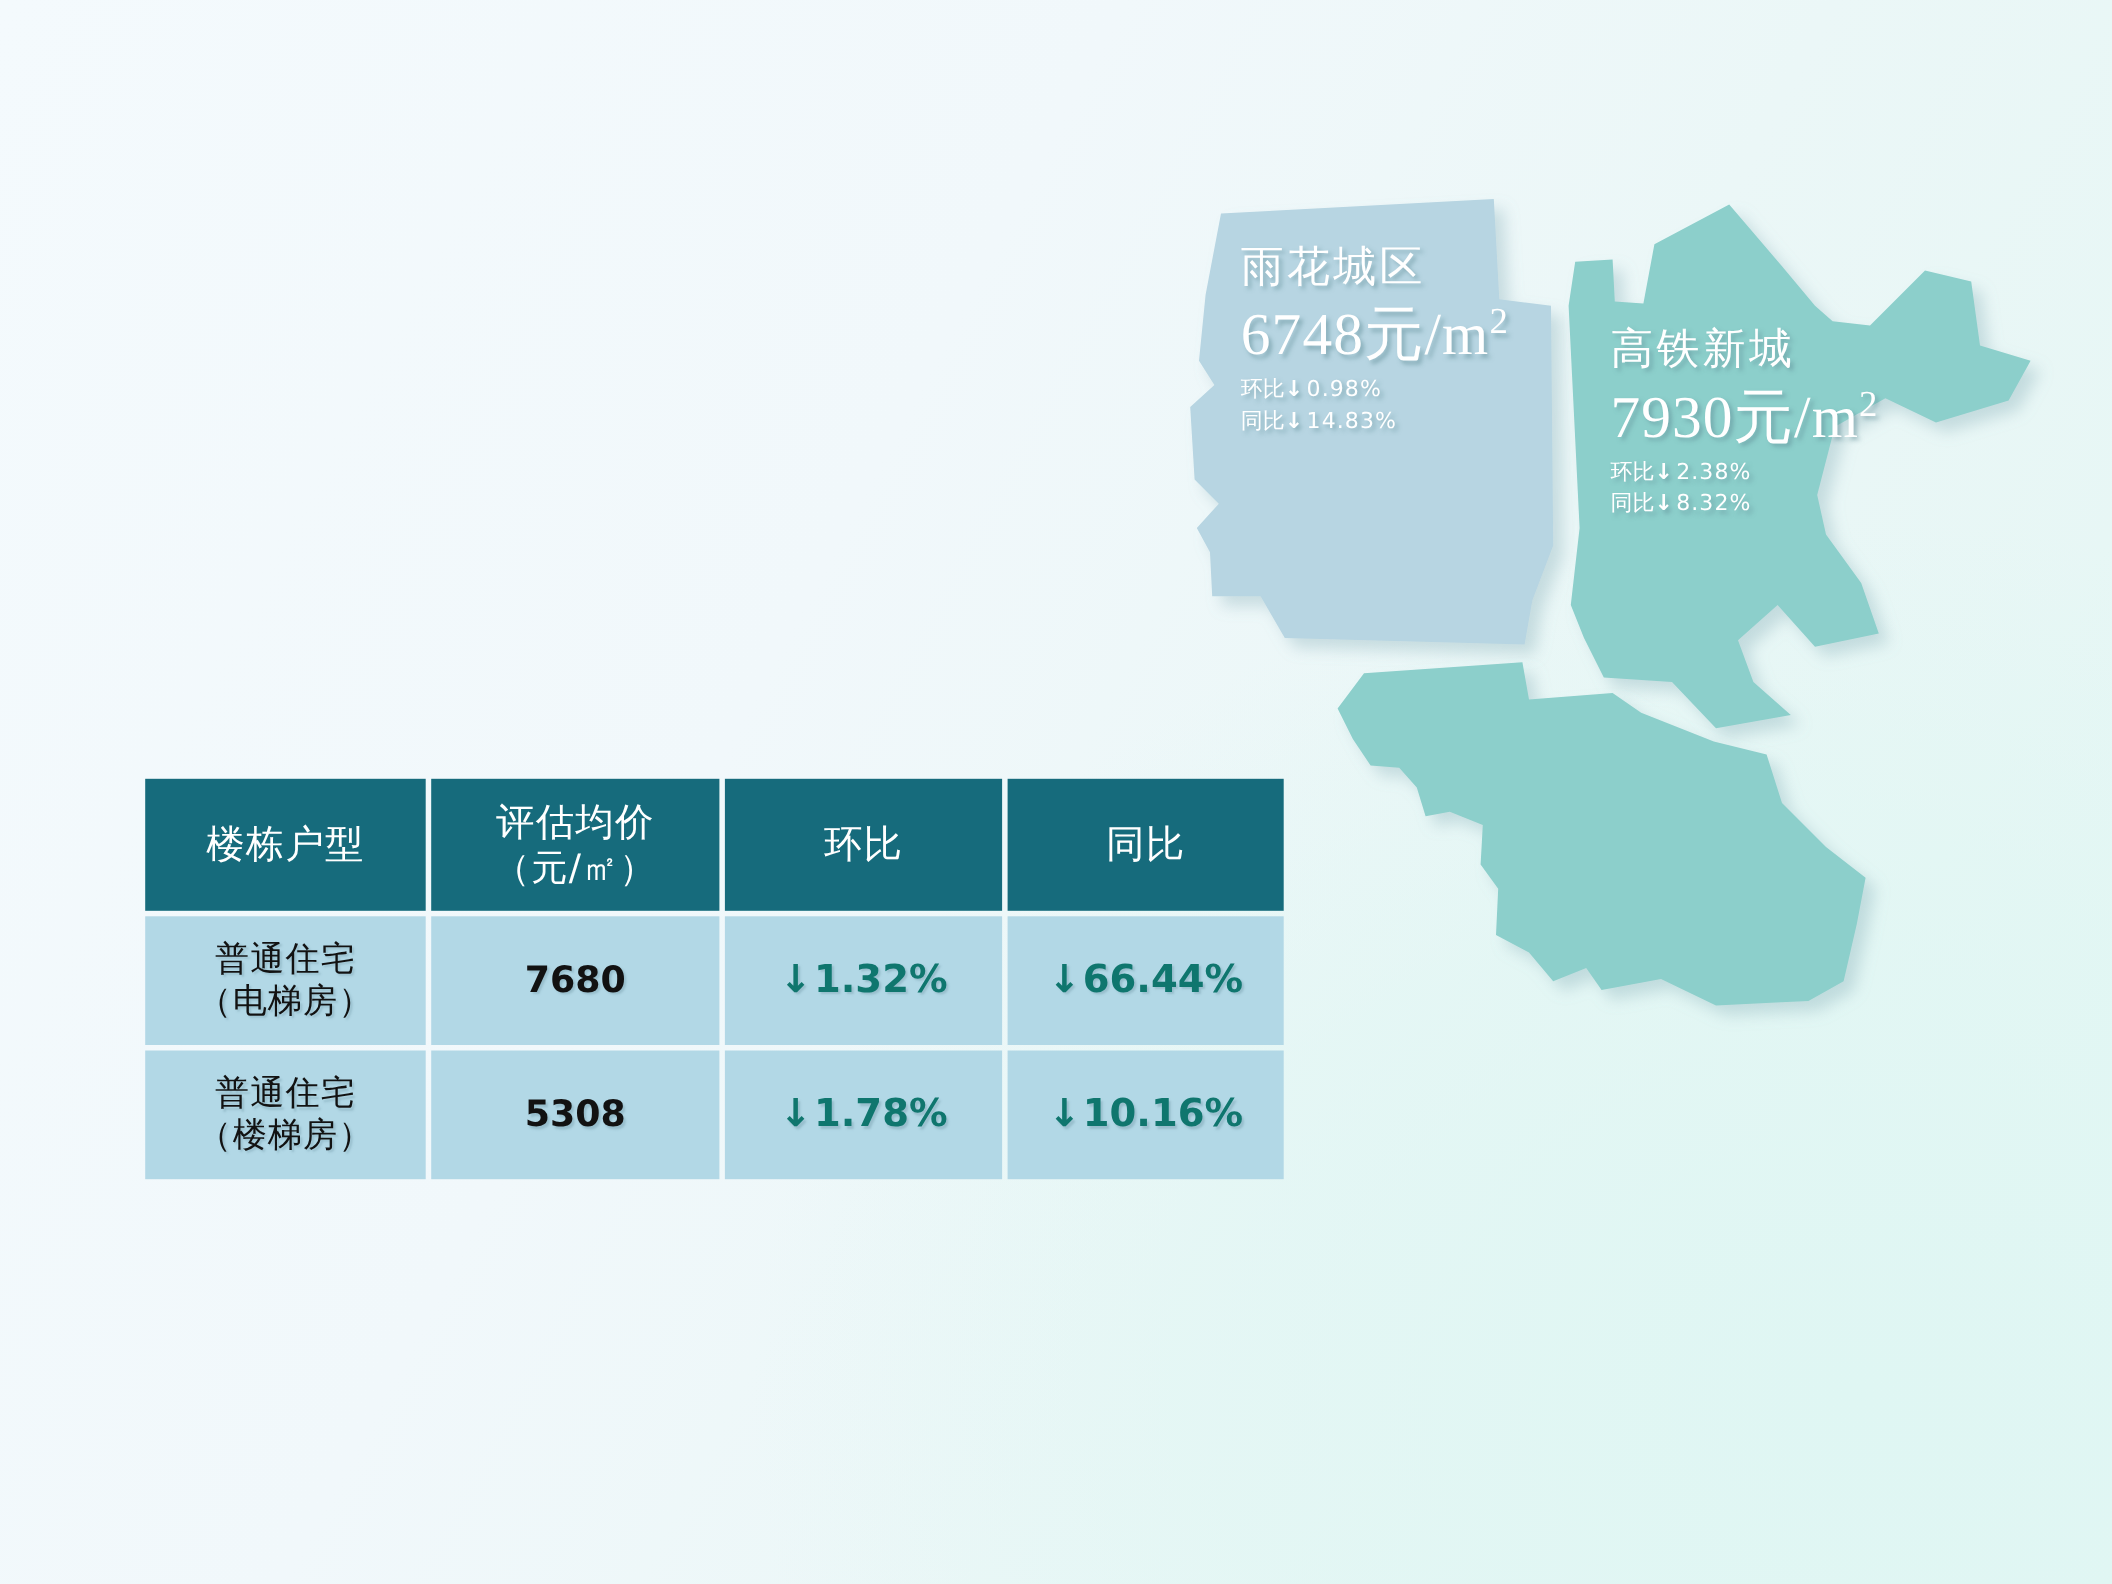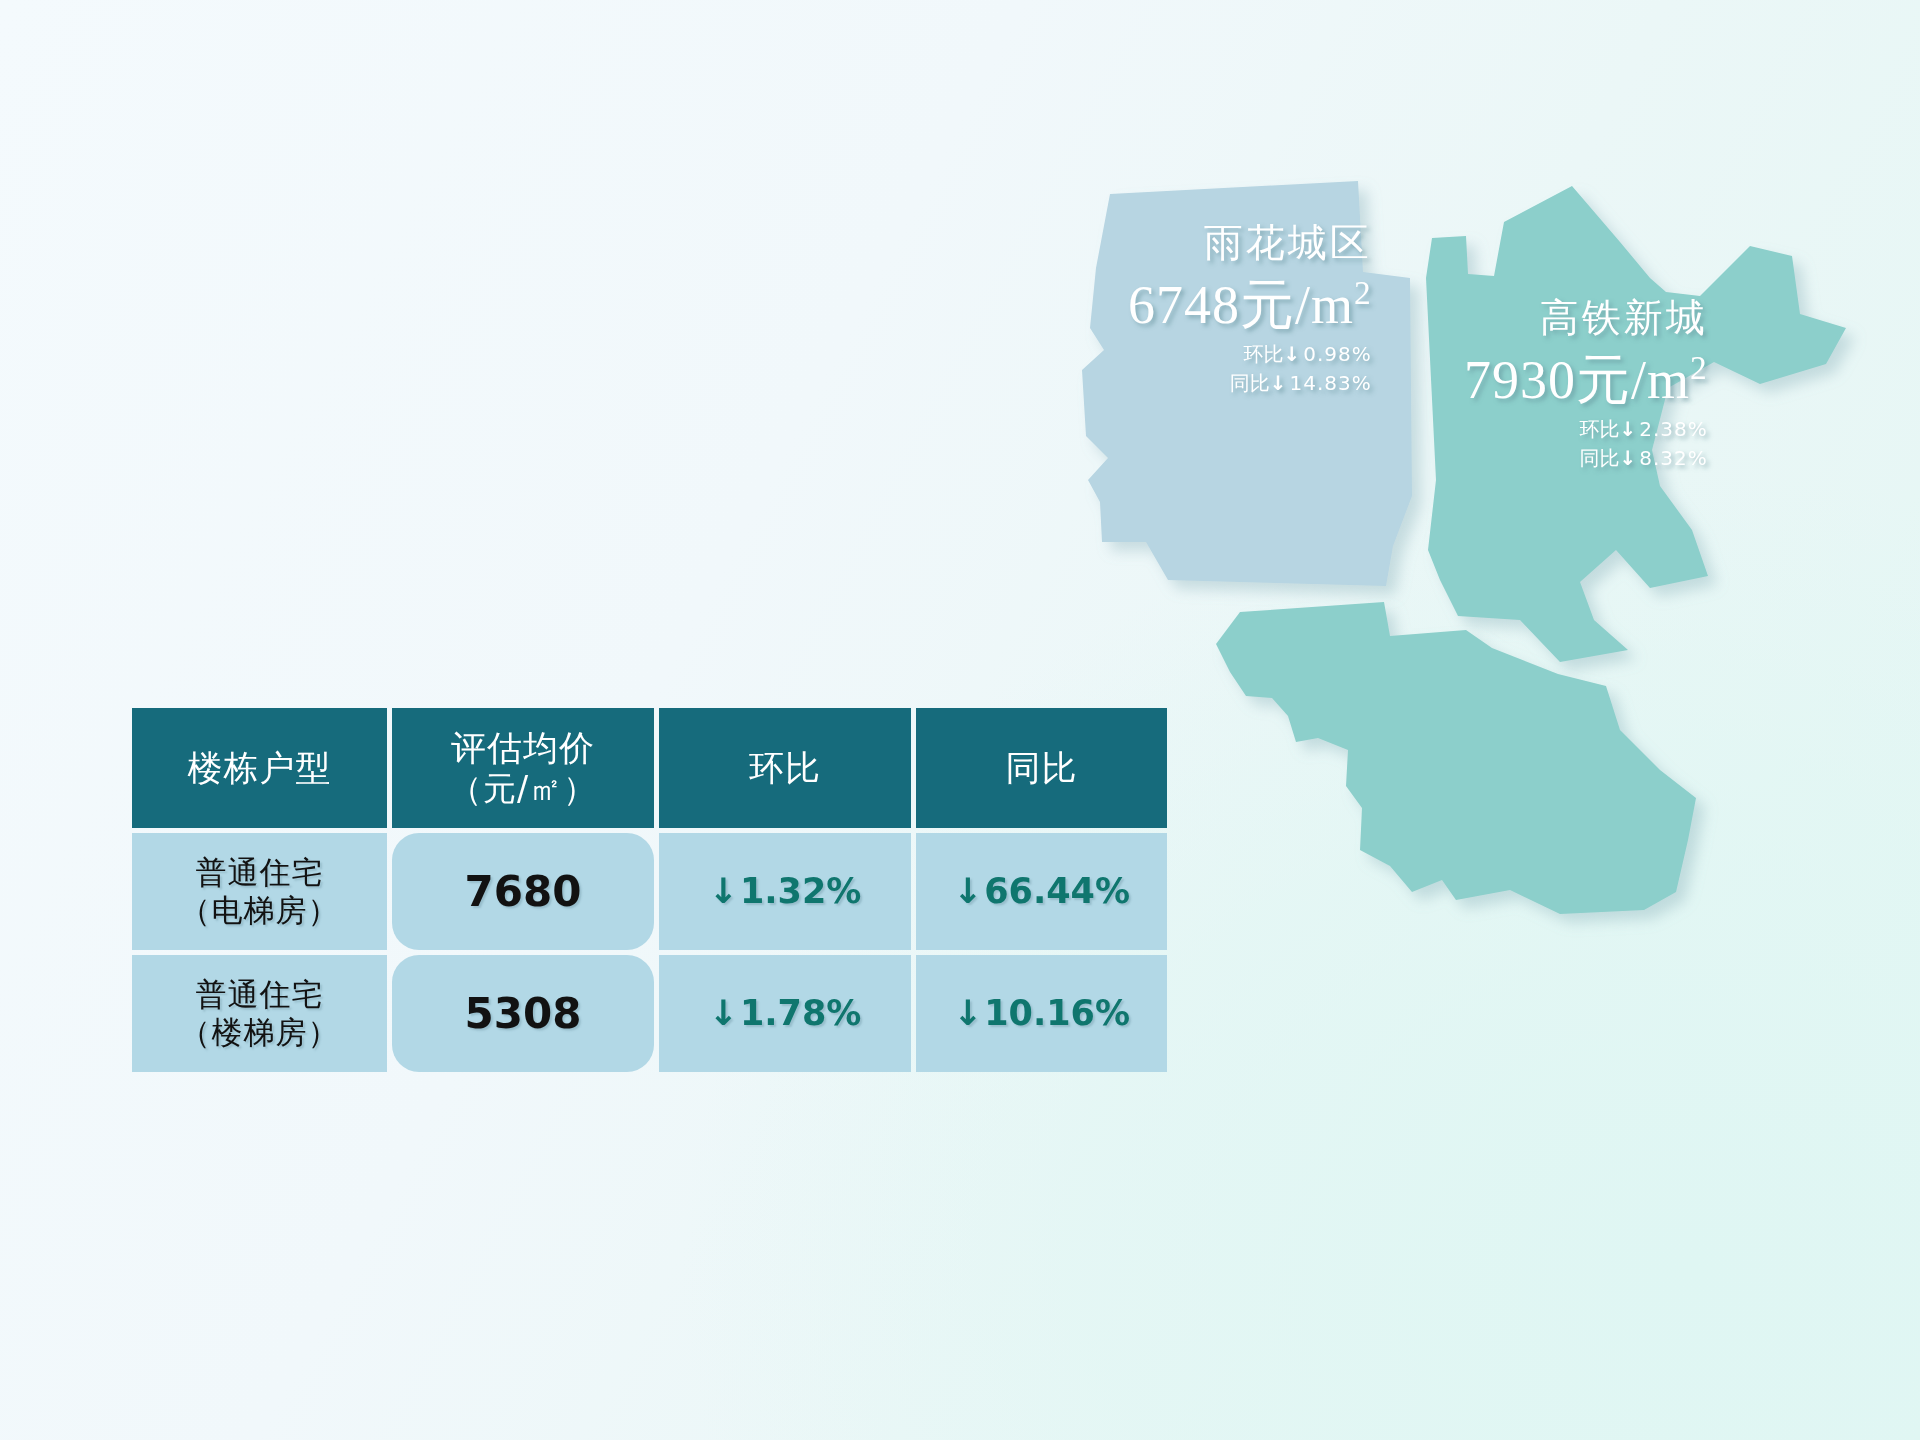--- a/index.html
+++ b/index.html
@@ -99,43 +99,41 @@
     font-size: 31px;
     line-height: 1.22;
     text-shadow: 2px 2px 2px rgba(110,150,165,0.40);
   }
   .data-table tbody td.cell-type {
     font-size: 31px;
     letter-spacing: 1px;
   }
   .data-table tbody td.cell-price {
     font-weight: bold;
-    font-size: 42px;
-    border-radius: 27px;
+    font-size: 33px;
   }
   .data-table tbody td.cell-change {
     color: #0f766e;
     font-weight: bold;
     font-size: 35px;
     white-space: nowrap;
   }
   .arrow-dn {
     font-family: "DejaVu Sans", sans-serif;
     font-weight: bold;
     margin-right: 2px;
   }
 
   
   .map-area {
     position: absolute;
     left: 1060px;
     top: 150px;
     width: 840px;
     height: 830px;
-    text-align: right;
   }
   .map-svg {
     position: absolute;
     left: 0;
     top: 0;
     width: 840px;
     height: 830px;
   }
 
   .region-label {

